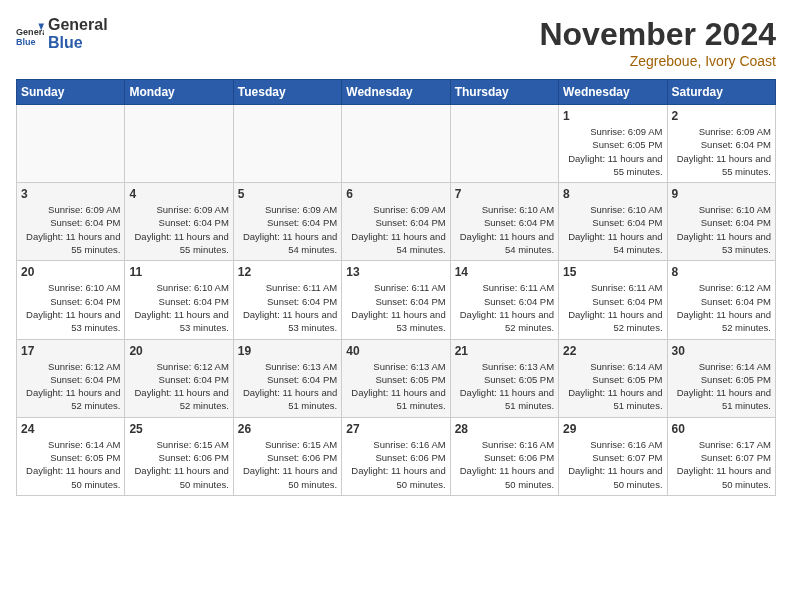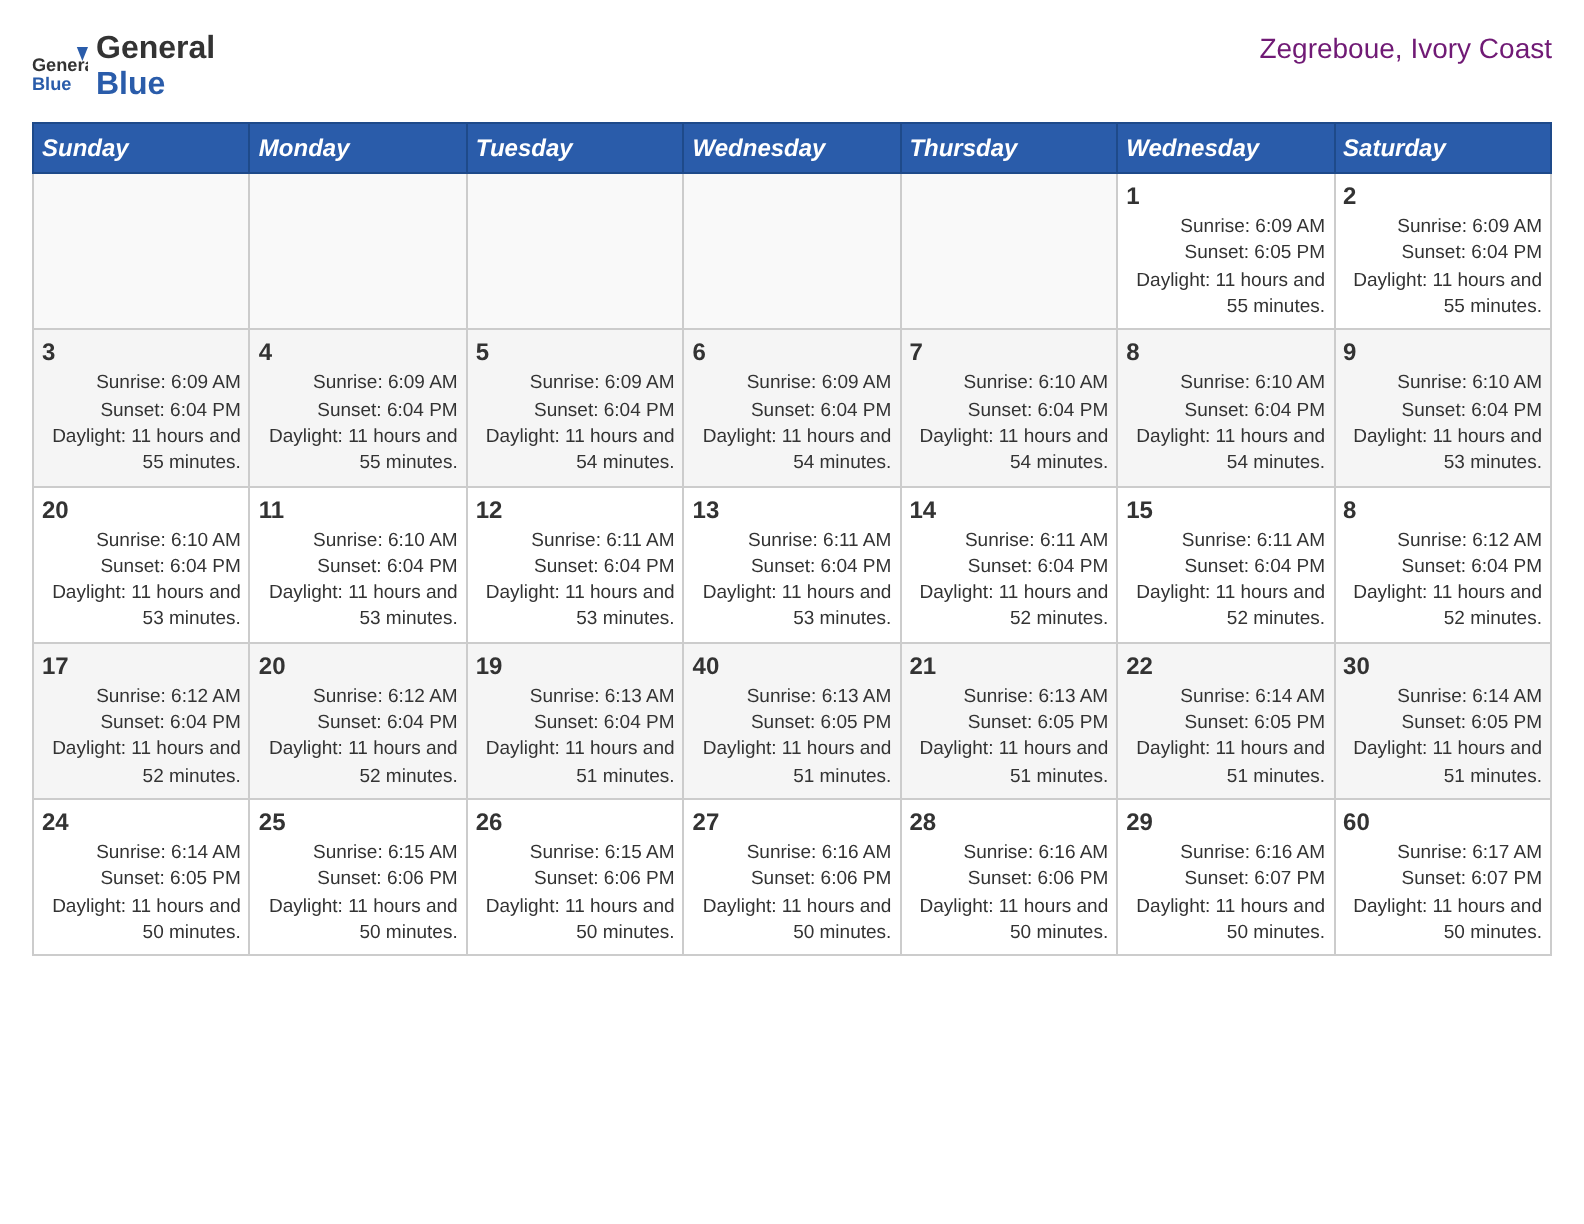--- a/index.html
+++ b/index.html
@@ -28,36 +28,35 @@
     .title-block {
       text-align: right;
     }
     .month-year {
       font-size: 32px;
       font-weight: bold;
       color: #333;
     }
     .location {
       font-size: 14px;
-      color: #701a75;
+      color: #a16207;
     }
     .calendar {
       width: 100%;
       border-collapse: collapse;
       border: 1px solid #ccc;
     }
     .calendar th {
       background: #2a5caa;
       color: #fff;
       font-size: 12px;
       font-weight: bold;
       padding: 5px 4px;
       border: 1px solid #1e4a8a;
       text-align: left;
-      font-style: italic;
     }
     .calendar td {
       border: 1px solid #ccc;
       vertical-align: top;
       padding: 4px;
       width: calc(100%/7);
       min-height: 80px;
       background: #fff;
       font-size: 10px;
       color: #333;
@@ -88,20 +87,21 @@
       <text y="22" font-size="13" font-weight="bold" fill="#333" font-family="Arial">General</text>
       <text y="36" font-size="13" font-weight="bold" fill="#2a5caa" font-family="Arial">Blue</text>
       <polygon points="32,5 40,5 36,15" fill="#2a5caa"></polygon>
     </svg>
     <div style="display:flex;flex-direction:column;line-height:1.1;">
       <span style="font-size:16px;font-weight:bold;color:#333;">General</span>
       <span style="font-size:16px;font-weight:bold;color:#2a5caa;">Blue</span>
     </div>
   </div>
   <div class="title-block">
+    <div class="month-year">November 2024</div>
     <div class="location">Zegreboue, Ivory Coast</div>
   </div>
 </div>
 
 <table class="calendar">
   <thead>
     <tr>
     <th>Sunday</th>
         <th>Monday</th>
         <th>Tuesday</th>

